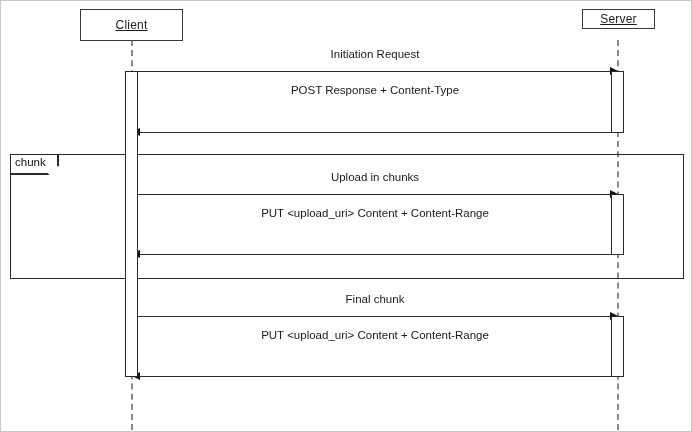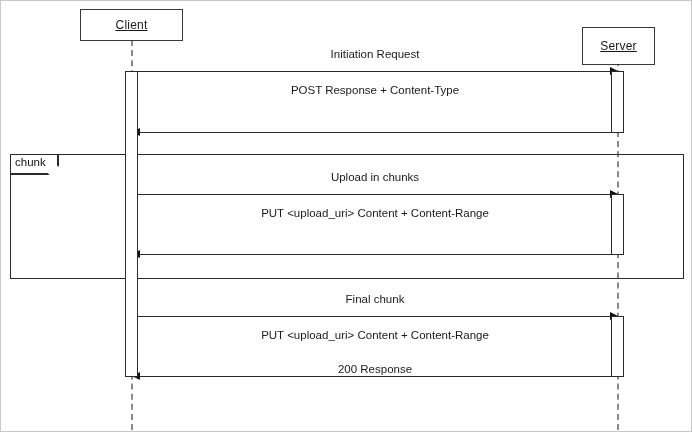--- a/index.html
+++ b/index.html
@@ -118,21 +118,21 @@
 <body>
 
 <div id="canvas">
 
   <div class="lifeline" style="left:130px; top:39px; height:390px;"></div>
   <div class="lifeline" style="left:616px; top:39px; height:390px;"></div>
 
   <div class="participant-box" style="left:79px; top:8px; width:103px; height:32px;">
     <span class="participant-label">Client</span>
   </div>
-  <div class="participant-box" style="left:581px; top:8px; width:73px; height:38px;margin-top:18px;">
+  <div class="participant-box" style="left:581px; top:8px; width:73px; height:20px;">
     <span class="participant-label">Server</span>
   </div>
 
   <div class="fragment" style="left:9px; top:153px; width:674px; height:125px;"></div>
   <div class="fragment-tab" style="left:10px; top:154px; width:48px; height:20px;">
     <span class="fragment-tab-inner"></span>
   </div>
   <span class="fragment-tab-label" style="left:14px; top:155px;">chunk</span>
 
   <div class="msg-label" style="left:131px; top:47px; width:486px;">Initiation Request</div>
@@ -154,21 +154,20 @@
   <div class="arrow-head arrow-left" style="left:131px; top:249px;"></div>
 
   <div class="msg-label" style="left:131px; top:292px; width:486px;">Final chunk</div>
 
   <div class="msg-line" style="left:131px; top:315px; width:486px;"></div>
   <div class="arrow-head arrow-right" style="left:609px; top:311px;"></div>
   <div class="msg-label" style="left:131px; top:328px; width:486px;">PUT &lt;upload_uri&gt; Content + Content-Range</div>
 
   <div class="msg-line" style="left:131px; top:375px; width:486px;"></div>
   <div class="arrow-head arrow-left" style="left:131px; top:371px;"></div>
-  <div class="msg-label" style="left:131px; top:362px; width:486px;">200 Response</div>
 
   <div class="activation" style="left:124px; top:70px; width:13px; height:306px;"></div>
 
   <div class="activation" style="left:610px; top:70px; width:13px; height:62px;"></div>
   <div class="activation" style="left:610px; top:193px; width:13px; height:61px;"></div>
   <div class="activation" style="left:610px; top:315px; width:13px; height:61px;"></div>
 
 </div>
 
 </body></html>

